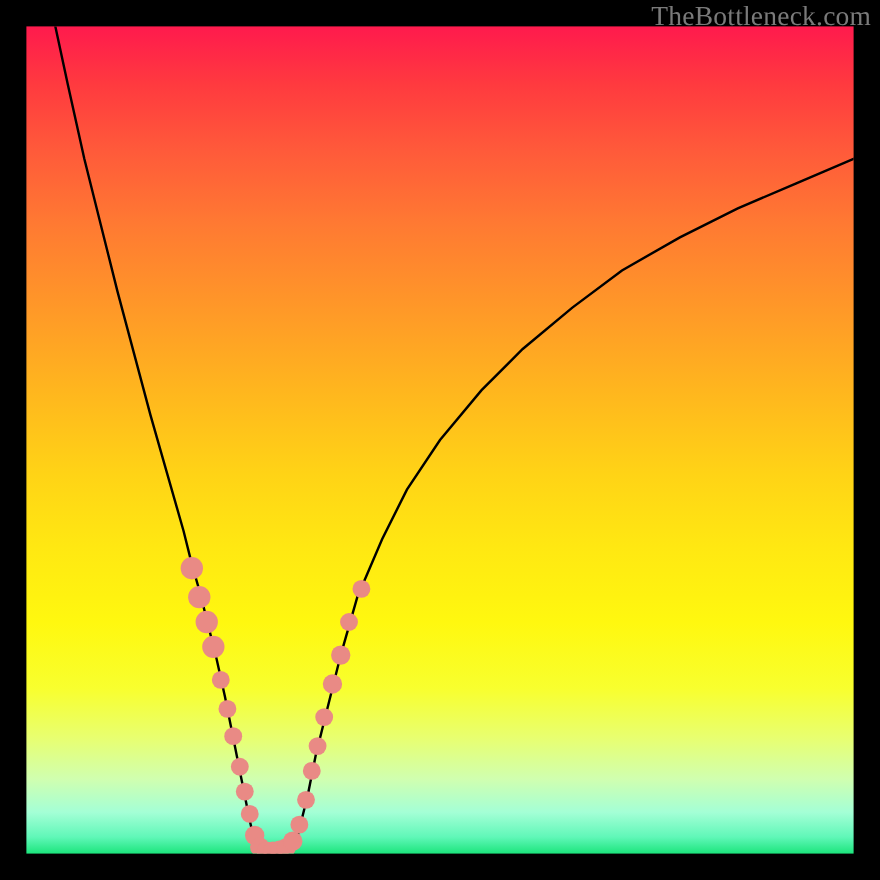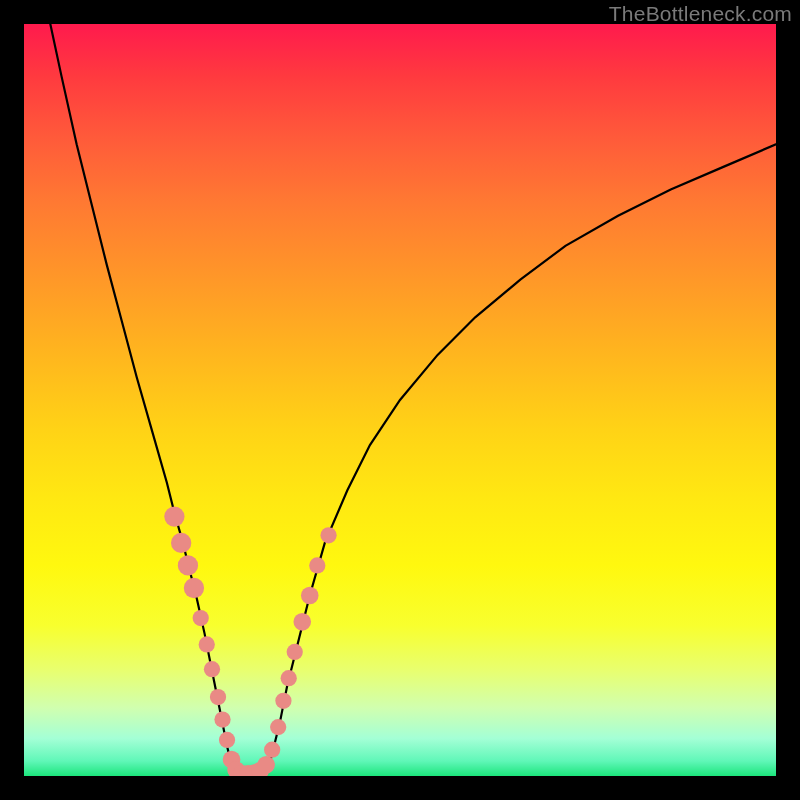--- a/index.html
+++ b/index.html
@@ -40,24 +40,25 @@
       #d0ffb0 91%,
       #a4ffd6 95%,
       #60f7b8 98%,
       #1ce57c 100%);
   }
   .watermark {
     position: absolute;
     top: 2px;
     right: 8px;
     color: #7a7a7a;
-    font-size: 21px;
+    font-size: 25px;
     font-weight: 500;
     letter-spacing: 0.2px;
     user-select: none;
+    font-family: Liberation Serif, serif;
   }
   svg.curve {
     position: absolute;
     top: 0;
     left: 0;
     width: 752px;
     height: 752px;
   }
 </style>
 </head>

